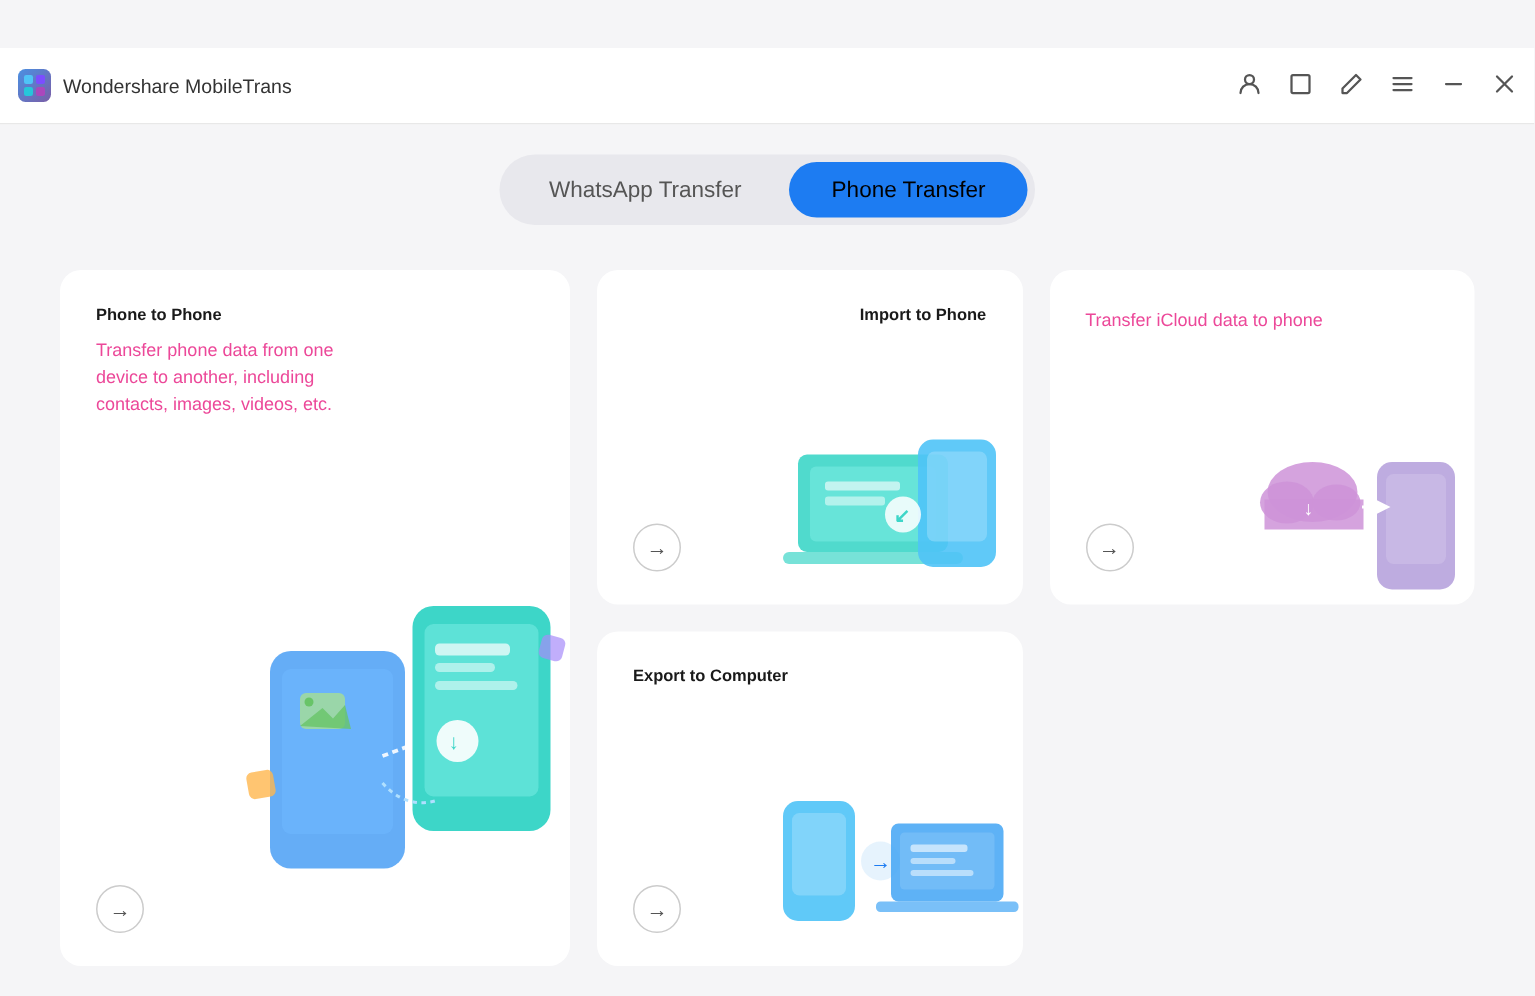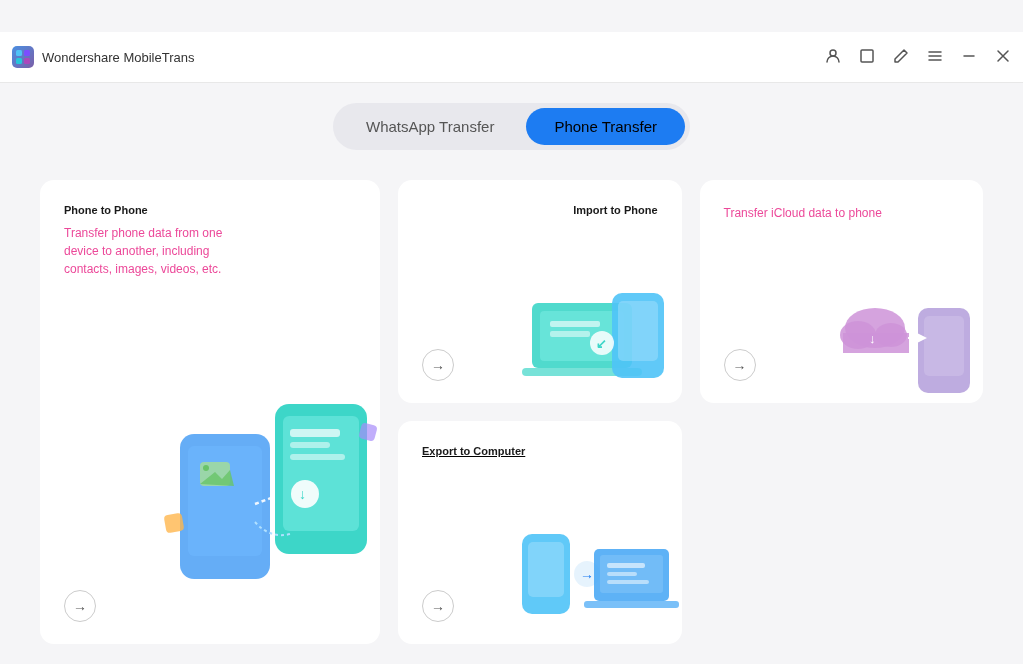--- a/index.html
+++ b/index.html
@@ -154,21 +154,20 @@
       grid-row: 1;
       text-align: right;
     }
     .card-small-top2 {
       grid-column: 3;
       grid-row: 1;
     }
     .card-small-bottom {
       grid-column: 2;
       grid-row: 2;
-      text-decoration: underline;
     }
   </style>
 </head>
 <body>
 
 <div class="titlebar">
   <div class="titlebar-left">
     <div class="app-icon">
       <svg width="16" height="16" viewBox="0 0 16 16">
         <rect x="1" y="1" width="6" height="6" rx="1.5" fill="#4fc3f7"></rect>

